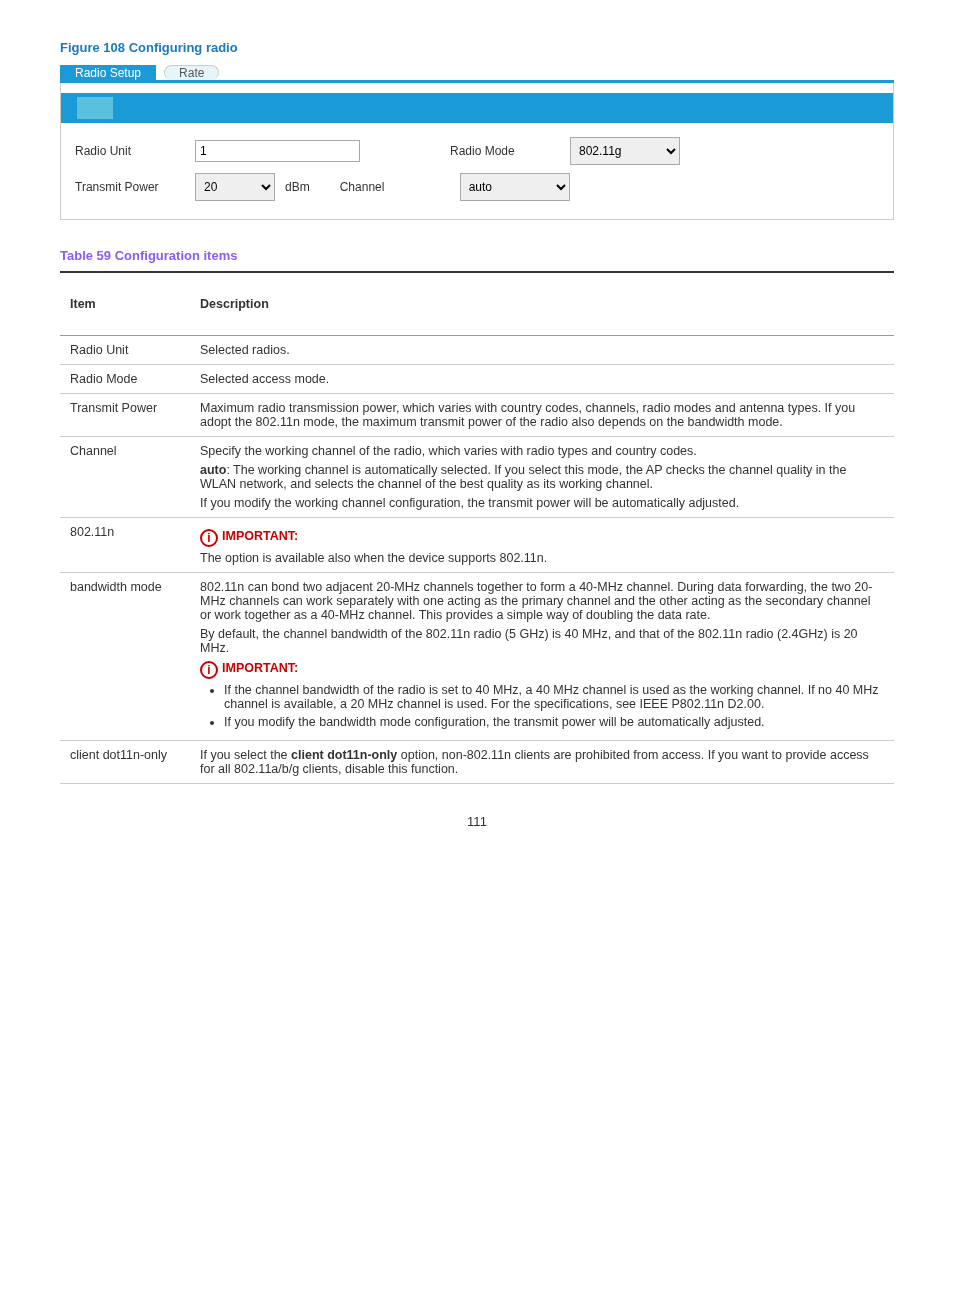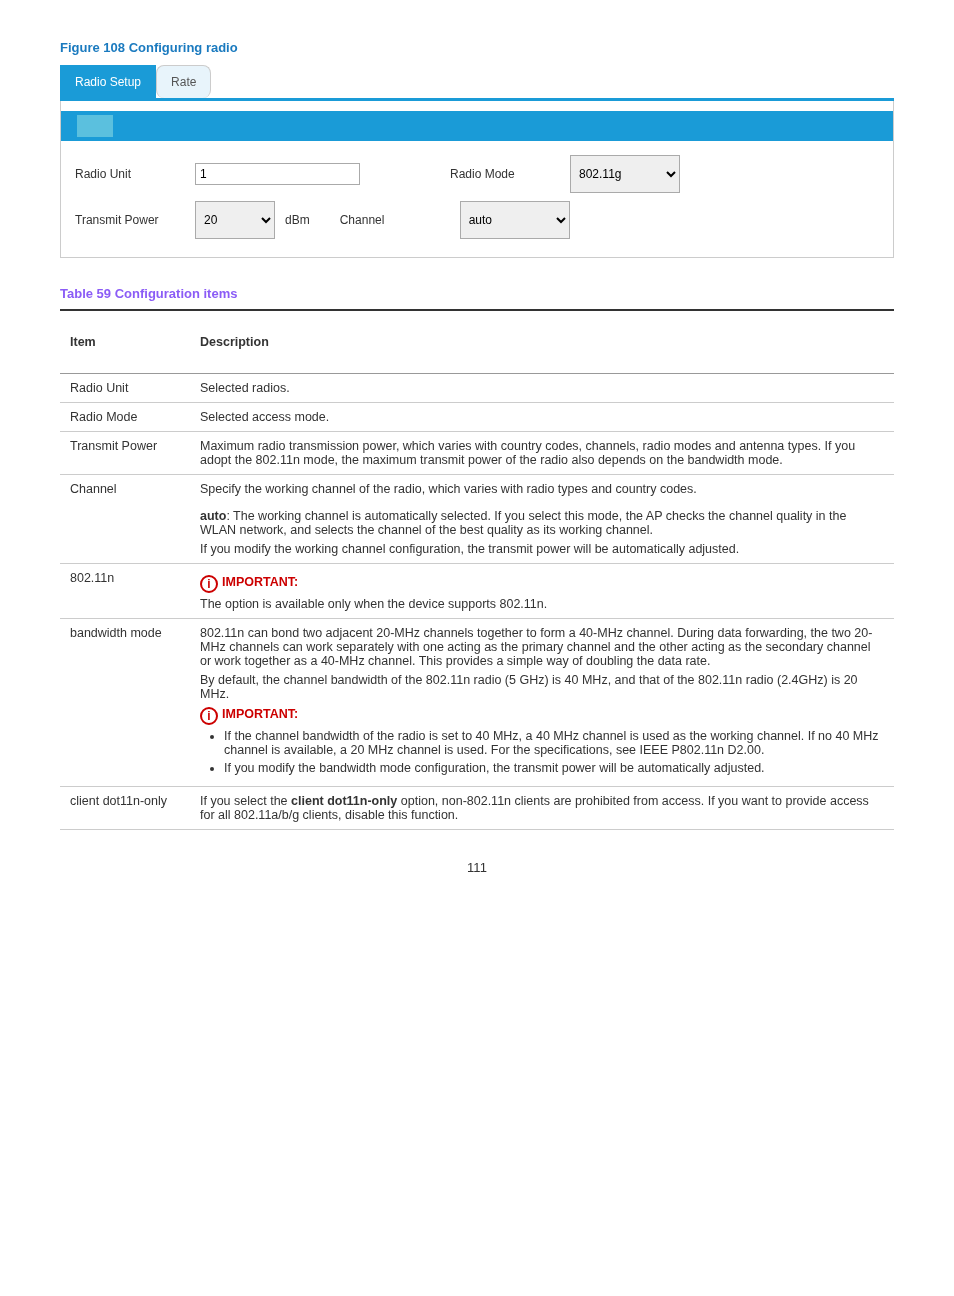--- a/index.html
+++ b/index.html
@@ -22,26 +22,26 @@
     }
 
     
     .tab-bar {
       display: flex;
       align-items: flex-end;
       border-bottom: 3px solid #1a9bd7;
       margin-bottom: 0;
     }
     .tab {
-      padding: 9px 14px;
+      padding: 0 14px;
       font-size: 12px;
       cursor: pointer;
       border: 1px solid #ccc;
       border-bottom: none;
-      margin-right: 0;
+      margin-right: 8px;
       background: #e0f0fa;
       color: #1a7abf;
     }
     .tab.active {
       background: #1a9bd7;
       color: #fff;
       border-color: #1a9bd7;
     }
     .tab.inactive {
       background: #e8f4fb;
@@ -88,21 +88,21 @@
       min-width: 110px;
     }
     .form-unit {
       font-size: 12px;
       color: #333;
     }
     .form-select {
       border: 1px solid #aaa;
       padding: 2px 4px;
       font-size: 12px;
-      height: 38px;
+      height: 28px;
       min-width: 110px;
       appearance: auto;
     }
 
     
     .table-title {
       color: #8b5cf6;
       font-weight: bold;
       font-size: 13px;
       margin: 28px 0 8px 0;
@@ -234,33 +234,33 @@
 
     <tr>
       <td>Transmit Power</td>
       <td>Maximum radio transmission power, which varies with country codes, channels, radio modes and antenna types. If you adopt the 802.11n mode, the maximum transmit power of the radio also depends on the bandwidth mode.</td>
     </tr>
 
     <tr>
       <td>Channel</td>
       <td>
         <p>Specify the working channel of the radio, which varies with radio types and country codes.</p>
-        <p style="margin-top:13px;"><strong>auto</strong>: The working channel is automatically selected. If you select this mode, the AP checks the channel quality in the WLAN network, and selects the channel of the best quality as its working channel.</p>
+        <p style="margin-top:5px;"><strong>auto</strong>: The working channel is automatically selected. If you select this mode, the AP checks the channel quality in the WLAN network, and selects the channel of the best quality as its working channel.</p>
         <p style="margin-top:5px;">If you modify the working channel configuration, the transmit power will be automatically adjusted.</p>
       </td>
     </tr>
 
     <tr>
       <td>802.11n</td>
       <td>
         <div class="important-row">
           <span class="important-icon">i</span>
           <span class="important-label">IMPORTANT:</span>
         </div>
-        <p>The option is available only when the device supports 802.11n.</p>
+        <p>The option is available also when the device supports 802.11n.</p>
       </td>
     </tr>
 
     <tr>
       <td>bandwidth mode</td>
       <td>
         <p>802.11n can bond two adjacent 20-MHz channels together to form a 40-MHz channel. During data forwarding, the two 20-MHz channels can work separately with one acting as the primary channel and the other acting as the secondary channel or work together as a 40-MHz channel. This provides a simple way of doubling the data rate.</p>
         <p style="margin-top:5px;">By default, the channel bandwidth of the 802.11n radio (5 GHz) is 40 MHz, and that of the 802.11n radio (2.4GHz) is 20 MHz.</p>
         <div class="important-row" style="margin-top:6px;">
           <span class="important-icon">i</span>

